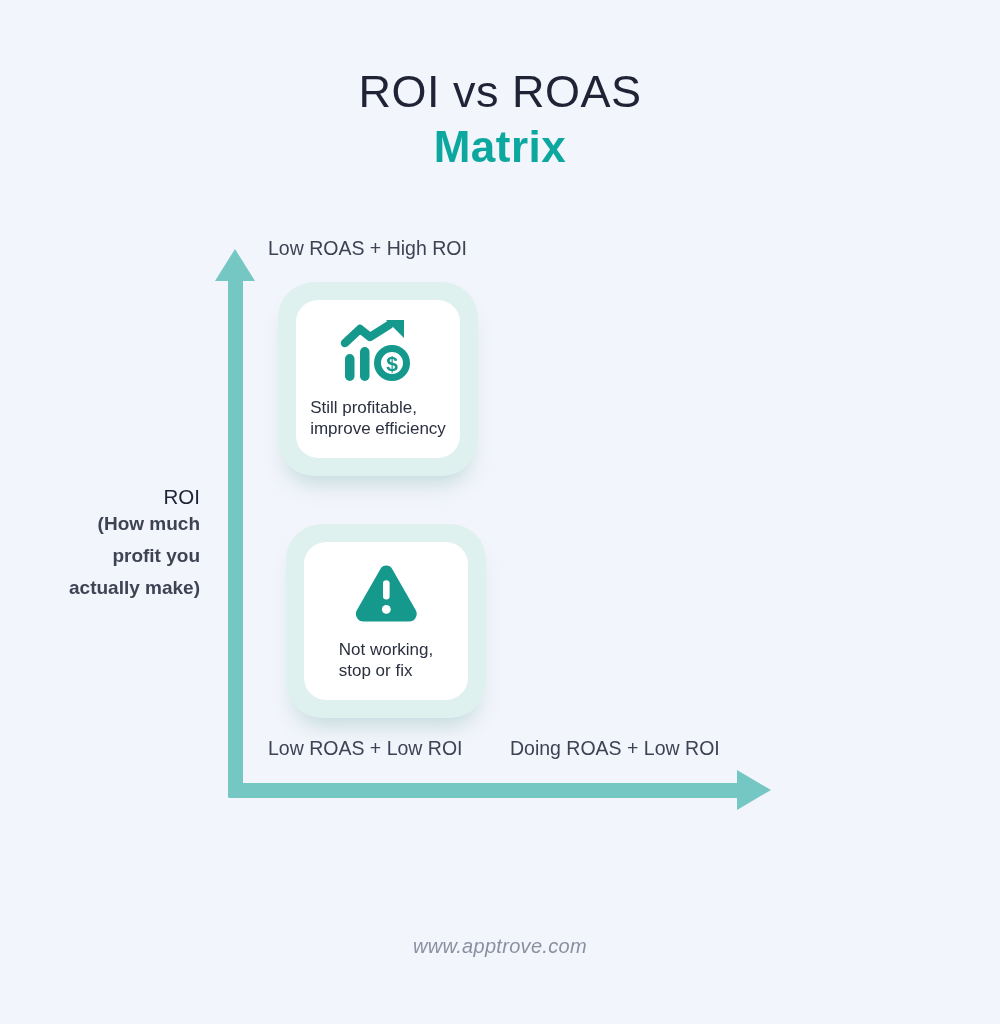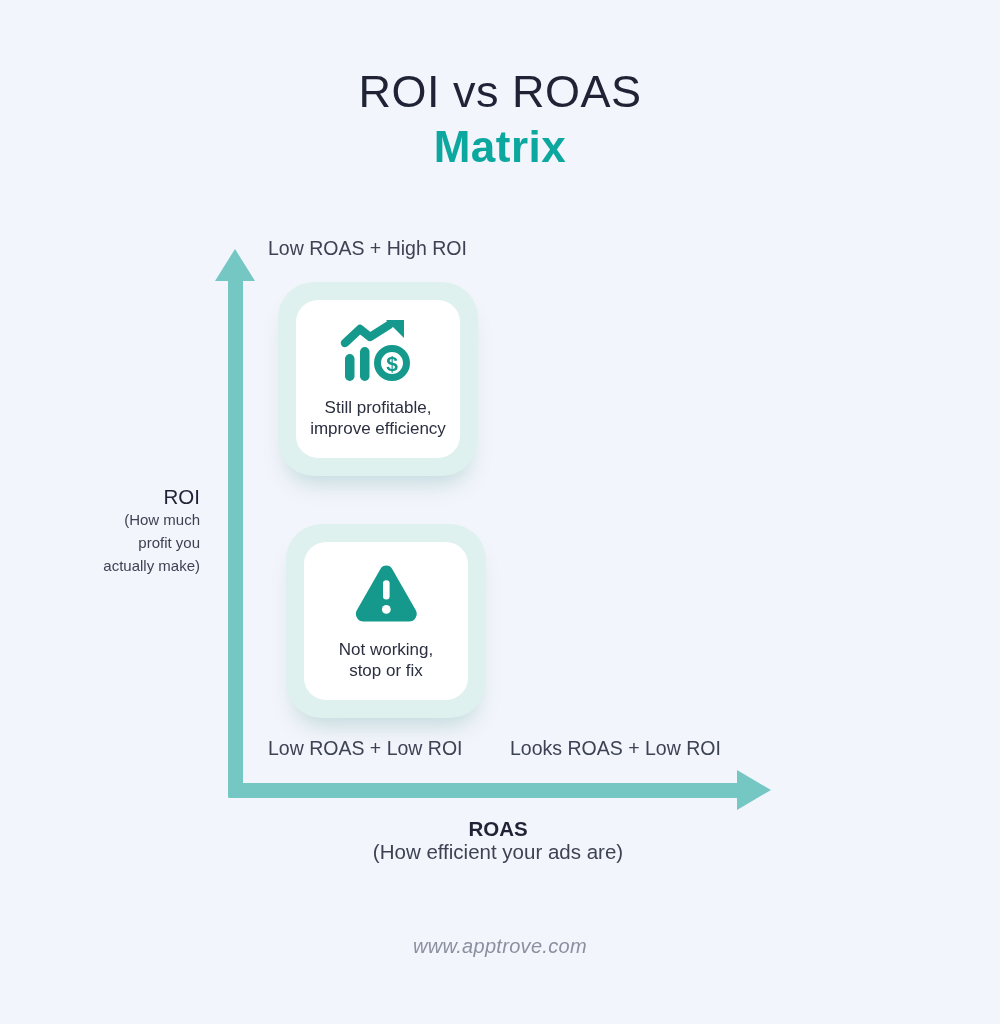--- a/index.html
+++ b/index.html
@@ -56,27 +56,27 @@
   .card.br{left:520px;top:524px;}
   .card-inner{
     position:absolute;inset:18px;background:var(--card-inner-bg);border-radius:22px;
     display:flex;flex-direction:column;align-items:center;justify-content:center;
     padding:6px 8px;
   }
   .icon{display:block;height:64px;color:var(--icon-teal);margin-bottom:13px;}
   .icon svg{display:block;height:100%;}
   .card-caption{
     font-size:17px;line-height:21px;color:var(--caption-dark);
-    text-align:center;white-space:pre-line;
+    white-space:pre-line;
   }
 
   
   .y-axis-label{position:absolute;left:20px;top:485px;width:180px;text-align:right;}
   .y-axis-label .axis-name{font-size:20.5px;font-weight:400;color:var(--title-dark);line-height:23px;}
-  .y-axis-label .axis-desc{font-size:15px;color:var(--label-gray);line-height:23px;white-space:pre-line;}
+  .y-axis-label .axis-desc{font-size:19px;color:var(--label-gray);line-height:32px;white-space:pre-line;font-weight:bold;}
   .x-axis-label{position:absolute;left:248px;top:817px;width:500px;text-align:center;}
   .x-axis-label .axis-name{font-size:20.5px;font-weight:700;color:var(--title-dark);line-height:23px;}
   .x-axis-label .axis-desc{font-size:20.5px;color:var(--label-gray);line-height:24px;}
 
   
   .footer{position:absolute;left:0;top:935px;width:1000px;text-align:center;
     font-size:20px;color:var(--footer-gray);letter-spacing:.3px;font-style:italic;}
 </style>
 </head>
 <body>
@@ -88,21 +88,21 @@
     <div class="title-line2">Matrix</div>
   </div>
 
   <div class="y-axis-arrowhead"></div>
   <div class="y-axis-line"></div>
   <div class="x-axis-line"></div>
   <div class="x-axis-arrowhead"></div>
 
   <div class="qlabel tl">Low ROAS + High ROI</div>
   <div class="qlabel bl">Low ROAS + Low ROI</div>
-  <div class="qlabel br">Looks ROAS + Low ROI</div>
+  <div class="qlabel br">Doing ROAS + Low ROI</div>
 
   <div class="card tl">
     <div class="card-inner">
       <span class="icon">
         <svg viewBox="0 0 76 64" fill="currentColor">
           <rect x="5" y="34" width="9.5" height="27" rx="4.75"></rect>
           <rect x="20" y="27" width="9.5" height="34" rx="4.75"></rect>
           <polyline points="5,23 20,9 30,17 49,5" fill="none" stroke="currentColor" stroke-width="8.5" stroke-linecap="round" stroke-linejoin="round"></polyline>
           <polygon points="46,0 64,0 64,18"></polygon>
           <circle cx="52" cy="43" r="14.5" fill="none" stroke="currentColor" stroke-width="7"></circle>
@@ -130,20 +130,16 @@
   </div>
 
 
   <div class="y-axis-label">
     <div class="axis-name">ROI</div>
     <div class="axis-desc">(How much
 profit you
 actually make)</div>
   </div>
 
-  <div class="x-axis-label">
-    <div class="axis-name">ROAS</div>
-    <div class="axis-desc">(How efficient your ads are)</div>
-  </div>
 
   <div class="footer">www.apptrove.com</div>
 
 </div>
 
 </body></html>

